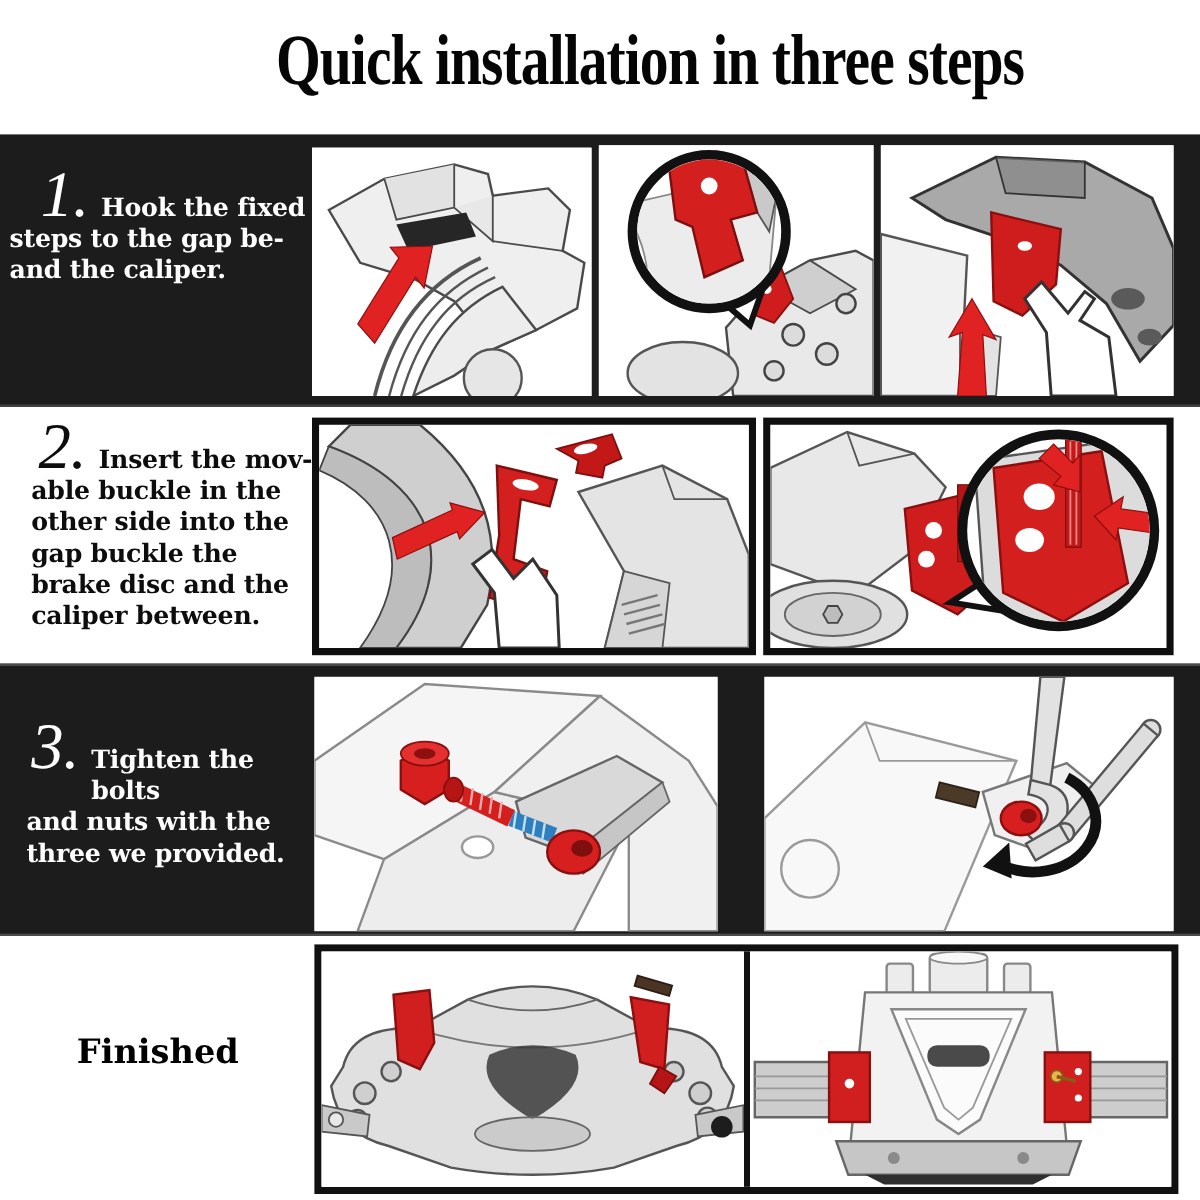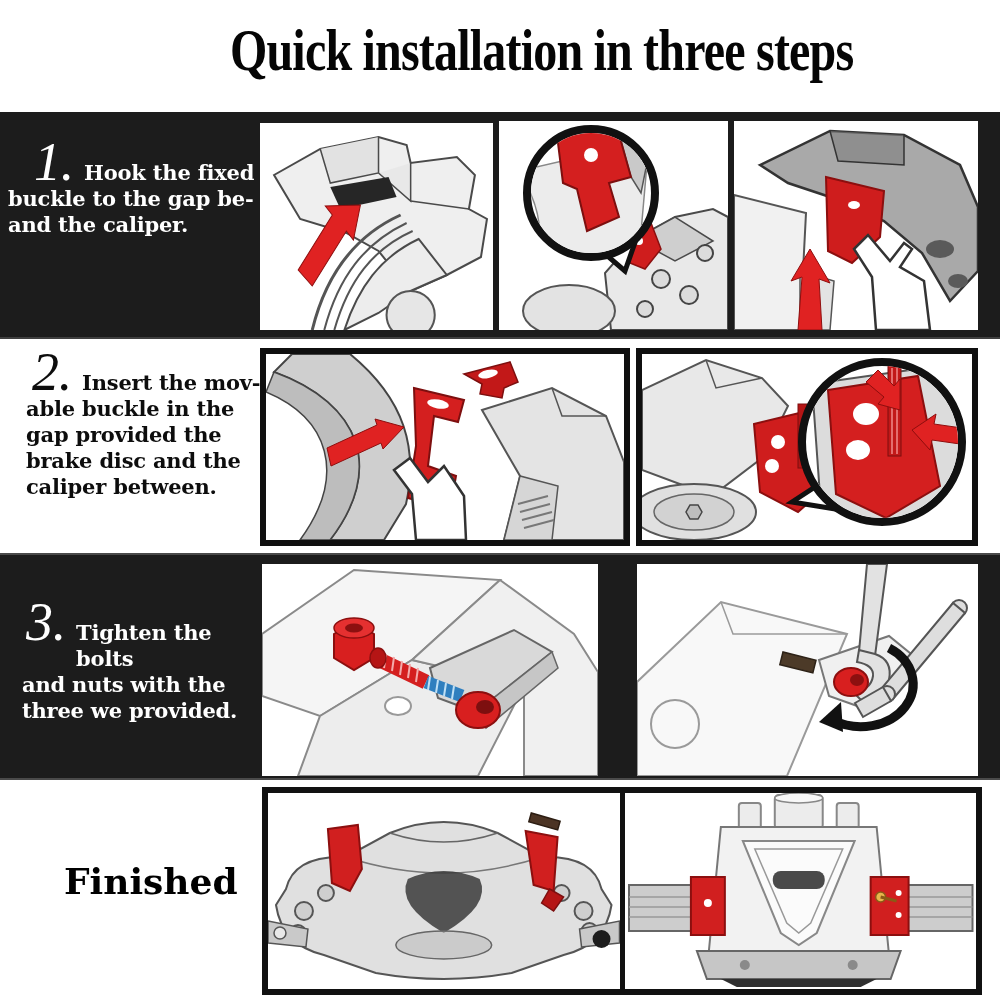--- a/index.html
+++ b/index.html
@@ -25,21 +25,21 @@
   .line1{display:flex;align-items:baseline;gap:10px;}
   .step-num{font-family:"Liberation Serif",serif;font-style:italic;font-weight:400;
         font-size:54px;line-height:40px;}
   #step1-text{left:8px;top:142px;width:252px;}
   #step1-text .line1{padding-left:26px;}
   #step2-text{left:26px;top:352px;width:238px;}
   #step2-text .line1{padding-left:6px;}
   #step3-text{left:22px;top:602px;width:242px;}
   #step3-text .line1{padding-left:4px;}
   
-  .finished-label{position:absolute;left:64px;top:860px;font-size:36px;font-weight:700;color:#000;}
+  .finished-label{position:absolute;left:64px;top:860px;font-size:28px;font-weight:700;color:#000;}
   
   figure{margin:0;padding:0;position:absolute;background:#fff;}
   figure svg{display:block;width:100%;height:100%;}
   .framed{border:6px solid #0f0f0f;}
   
   #fig-1-1{left:260px;top:123px;width:233px;height:207px;}
   #fig-1-2{left:499px;top:121px;width:229px;height:209px;}
   #fig-1-3{left:734px;top:121px;width:244px;height:209px;}
   
   #fig-2-1{left:260px;top:348px;width:358px;height:186px;}
@@ -62,21 +62,21 @@
     <h1>Quick installation in three steps</h1>
   </div>
 
   <section class="row dark" id="row-step1"></section>
 
   <div class="step-text on-dark" id="step1-text">
     <div class="line1">
       <span class="step-num">1.</span>
       <span>Hook the fixed</span>
     </div>
-    <div>buckle to the gap be-</div>
+    <div>steps to the gap be-</div>
     <div>and the caliper.</div>
   </div>
 
   <figure id="fig-1-1">
     <svg viewBox="0 0 232 207" preserveAspectRatio="none">
       <rect width="232" height="207" fill="#fff"></rect>
       <g>
         <path d="M14,52 L60,26 L118,14 L146,22 L150,40 L196,34 L214,52 L208,86 L226,96 L220,134 L186,152 L150,168 L118,128 L86,110 L40,96 Z" fill="#efefef" stroke="#4a4a4a" stroke-width="2"></path>
         <path d="M60,26 L70,60 L118,50 L118,14" fill="#e2e2e2" stroke="#4a4a4a" stroke-width="1.5"></path>
         <path d="M118,50 L150,78 L150,40" fill="#e8e8e8" stroke="#4a4a4a" stroke-width="1.5"></path>
@@ -139,21 +139,22 @@
   </figure>
 
   <section class="row light" id="row-step2"></section>
 
   <div class="step-text on-light" id="step2-text">
     <div class="line1">
       <span class="step-num">2.</span>
       <span>Insert the mov-</span>
     </div>
     <div>able buckle in the</div>
-    <div>gap provided the</div>
+    <div>other side into the</div>
+    <div>gap buckle the</div>
     <div>brake disc and the</div>
     <div>caliper between.</div>
   </div>
 
   <figure id="fig-2-1" class="framed">
     <svg viewBox="0 0 358 186" preserveAspectRatio="none">
       <rect width="358" height="186" fill="#fff"></rect>
       <g>
         <path d="M26,0 L84,0 C140,46 152,96 140,150 L118,186 L64,186 C118,116 96,50 8,18 Z" fill="#cfcfcf" stroke="#444" stroke-width="2"></path>
         <path d="M8,18 C96,50 118,116 64,186 L34,186 C82,120 62,64 0,38 Z" fill="#bdbdbd" stroke="#444" stroke-width="1.5"></path>

